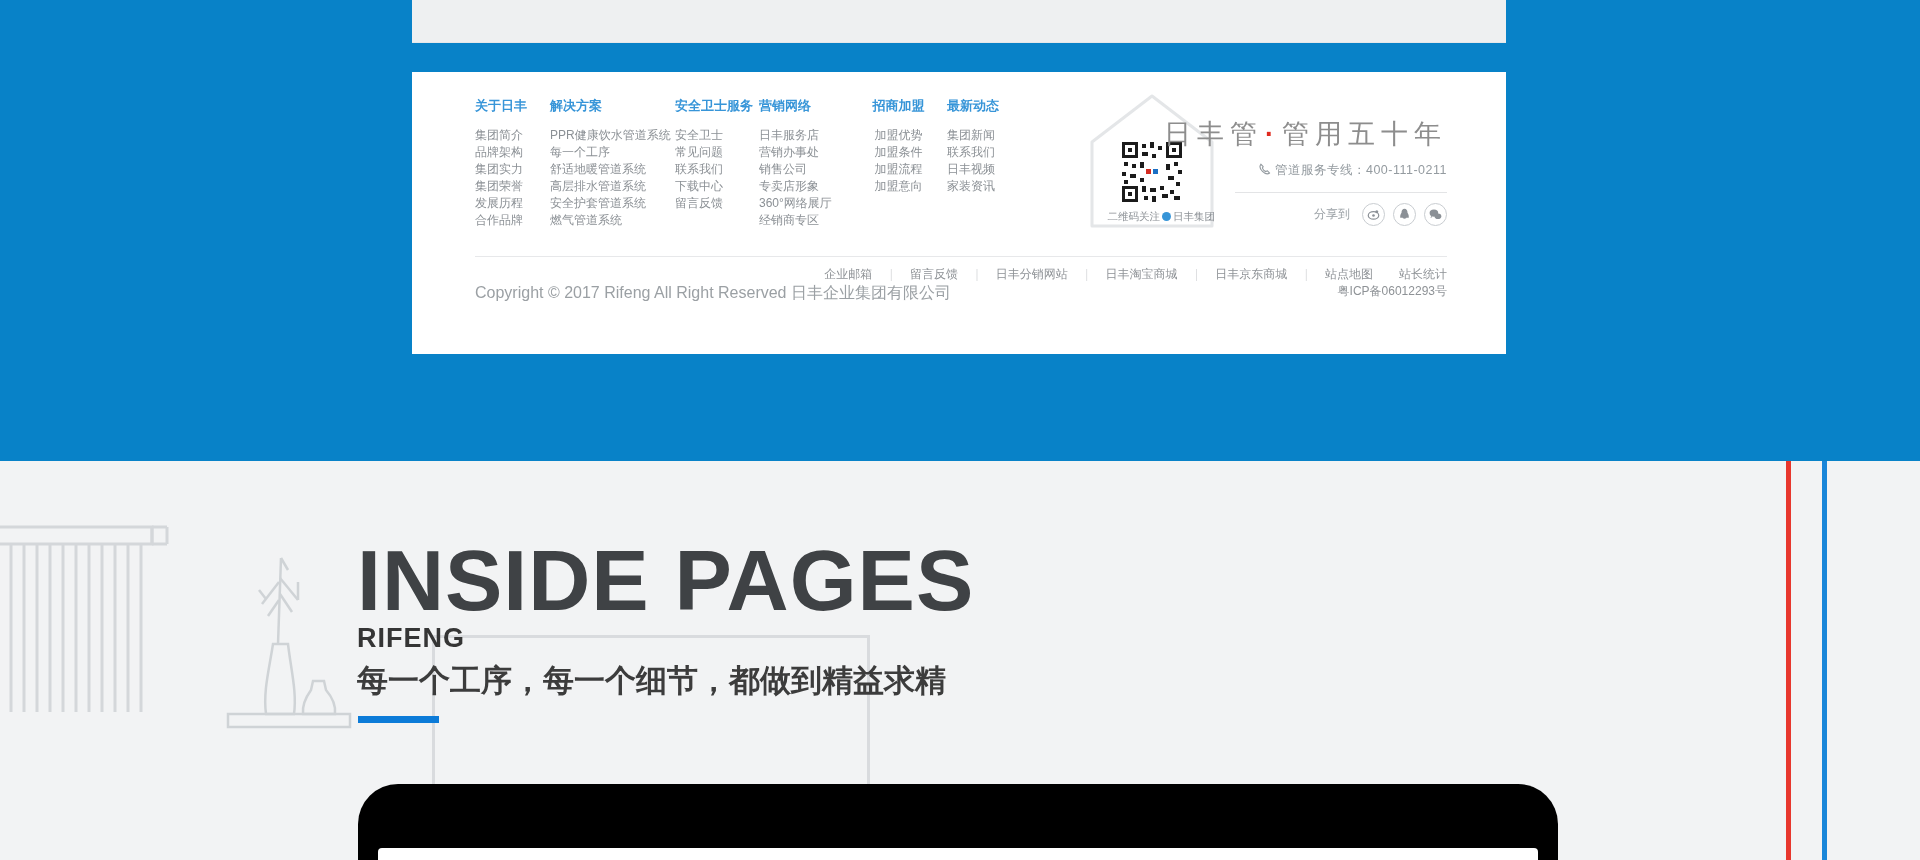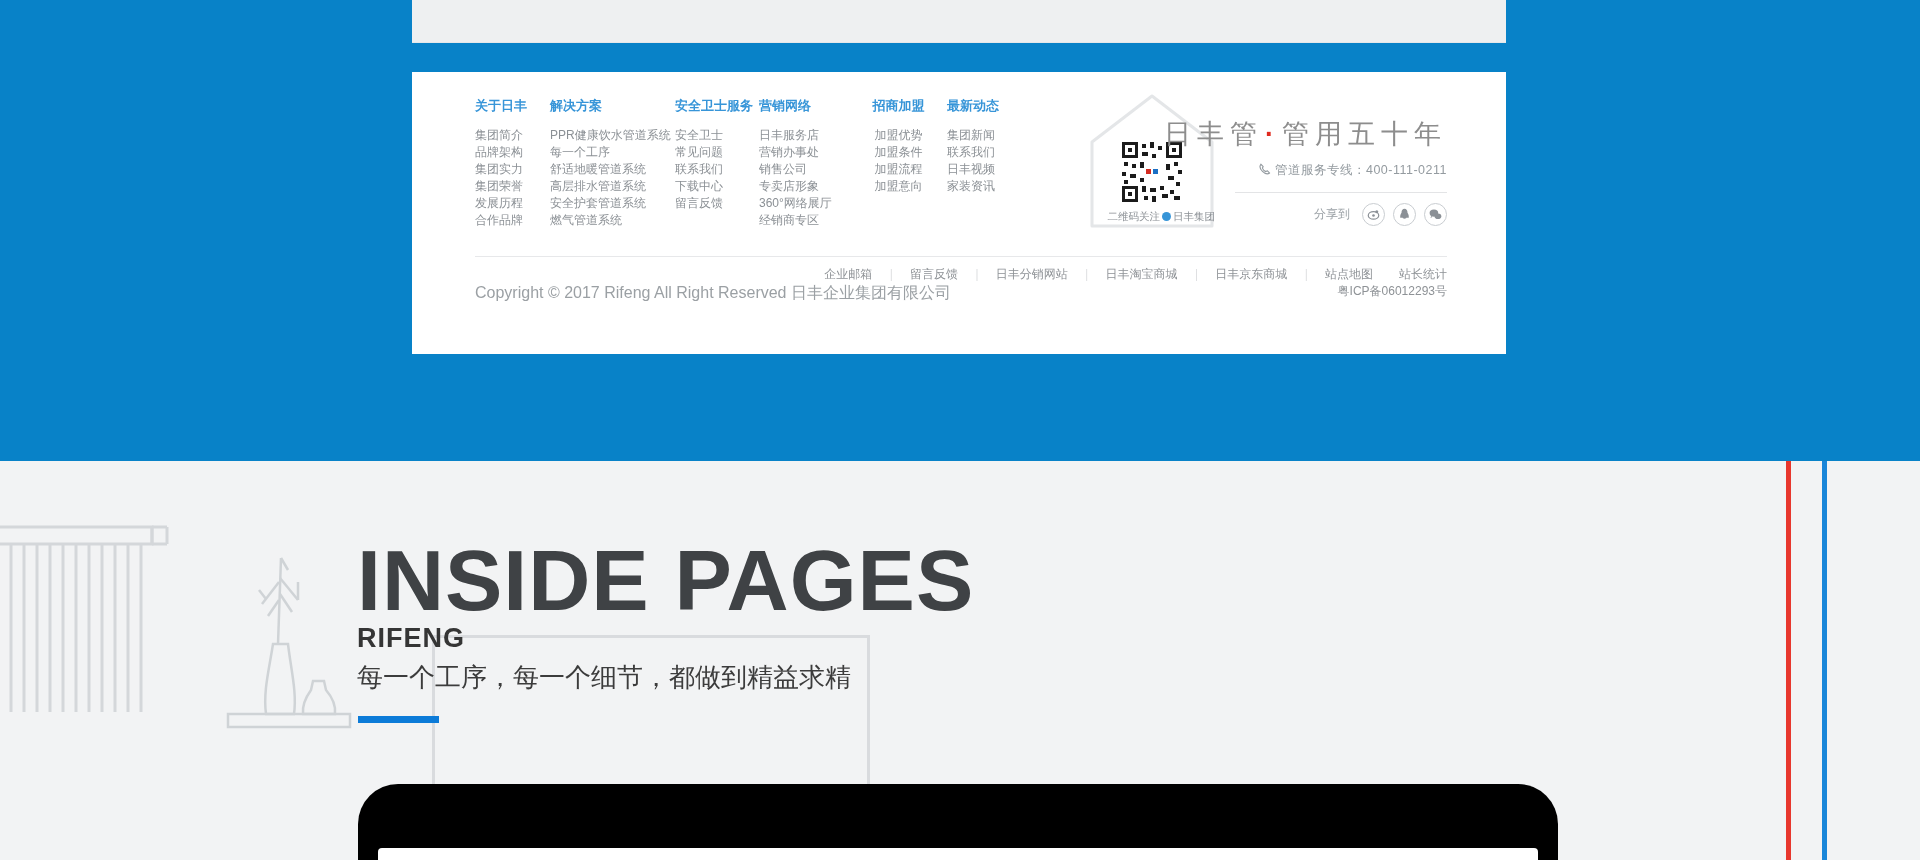--- a/index.html
+++ b/index.html
@@ -55,21 +55,21 @@
   .icp { position:absolute; right:59px; top:211px; font-size:12px; color:#8e9296; }
 
   
   .deco-blinds { position:absolute; left:-8px; top:524px; }
   .deco-vase { position:absolute; left:218px; top:548px; }
   .outline-box { position:absolute; left:432px; top:635px; width:438px; height:300px; border:3px solid #d9dbde; }
 
   .inside { position:absolute; left:357px; top:537px; z-index:2; }
   .inside h1 { font-size:86px; font-weight:bold; color:#3f4245; letter-spacing:1px; line-height:1; white-space:nowrap; }
   .inside h2 { font-size:27px; font-weight:bold; color:#353535; letter-spacing:1px; }
-  .inside p  { font-size:26px; color:#3c3c3c; margin-top:6px; }
+  .inside p  { font-size:31px; color:#3c3c3c; margin-top:6px;font-weight:bold; }
   .accent-bar { position:absolute; left:358px; top:716px; width:81px; height:7px; background:#0c7bd8; z-index:2; }
 
   .tablet { position:absolute; left:358px; top:784px; width:1200px; height:76px; background:#000; border-radius:40px 40px 0 0; z-index:3; }
   .tablet .screen { position:absolute; left:20px; right:20px; top:64px; bottom:0; background:#ffffff; border-radius:4px 4px 0 0; }
 
   .vline-red  { position:absolute; left:1786px; top:461px; width:5px; height:399px; background:#e8372d; }
   .vline-blue { position:absolute; left:1822px; top:461px; width:5px; height:399px; background:#1a86d9; }
 </style>
 </head>
 <body>

